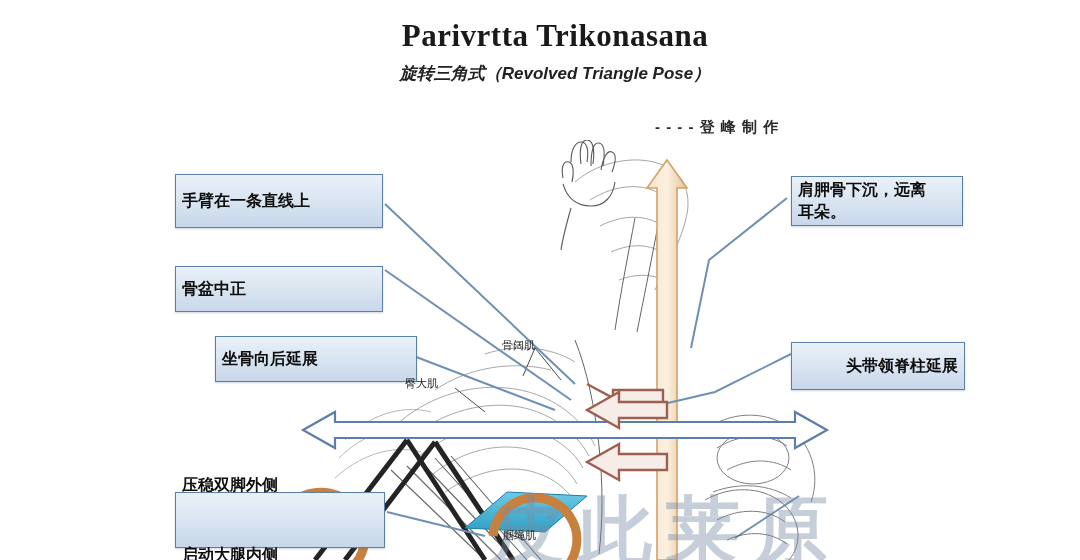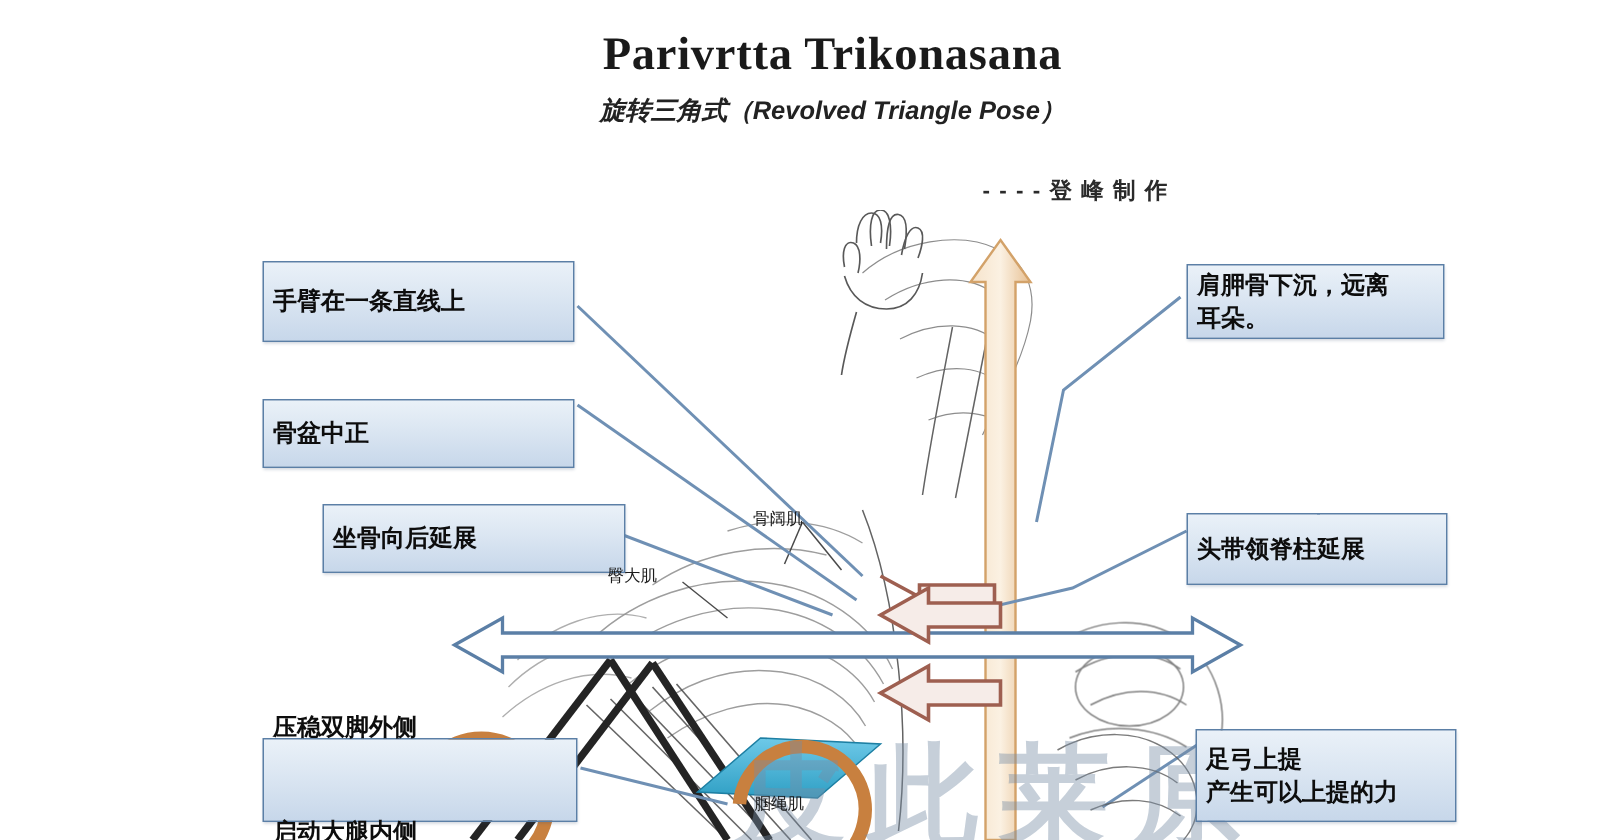--- a/index.html
+++ b/index.html
@@ -48,21 +48,21 @@
     display:flex;flex-direction:column;justify-content:center;
   }
   .cbox .ln{display:block;white-space:nowrap;}
 
   
   #box-arm-line   {left:160px;  top:174px; width:208px; height:54px;}
   #box-pelvis     {left:160px;  top:266px; width:208px; height:46px;}
   #box-sit-bone   {left:160px;  top:336px; width:202px; height:46px;margin-left:40px;}
   #box-feet       {left:160px;  top:492px; width:210px; height:56px;gap:48px;}
   #box-scapula    {left:776px;  top:176px; width:172px; height:50px;}
-  #box-head-spine {left:776px;  top:342px; width:174px; height:48px;}
+  #box-head-spine {left:776px;  top:342px; width:174px; height:48px;text-align:right;}
   #box-arch       {left:782px;  top:486px; width:174px; height:62px;}
 
   
   .alabel{
     position:absolute;
     font-family:"DejaVu Sans","Liberation Sans",sans-serif;
     font-weight:normal;font-size:11px;color:#1b1b1b;white-space:nowrap;
   }
   #lbl-tfl {left:487px; top:338px;}
   #lbl-glut{left:390px; top:376px;}
@@ -243,22 +243,18 @@
 
   <div class="cbox" id="box-scapula">
     <span class="ln">肩胛骨下沉，远离</span>
     <span class="ln">耳朵。</span>
   </div>
 
   <div class="cbox" id="box-head-spine">
     <span class="ln">头带领脊柱延展</span>
   </div>
 
-  <div class="cbox" id="box-arch">
-    <span class="ln">足弓上提</span>
-    <span class="ln">产生可以上提的力</span>
-  </div>
 
   <div class="alabel" id="lbl-tfl">骨阔肌</div>
   <div class="alabel" id="lbl-glut">臀大肌</div>
   <div class="alabel" id="lbl-ham">腘绳肌</div>
 
 </div>
 
 </body></html>

